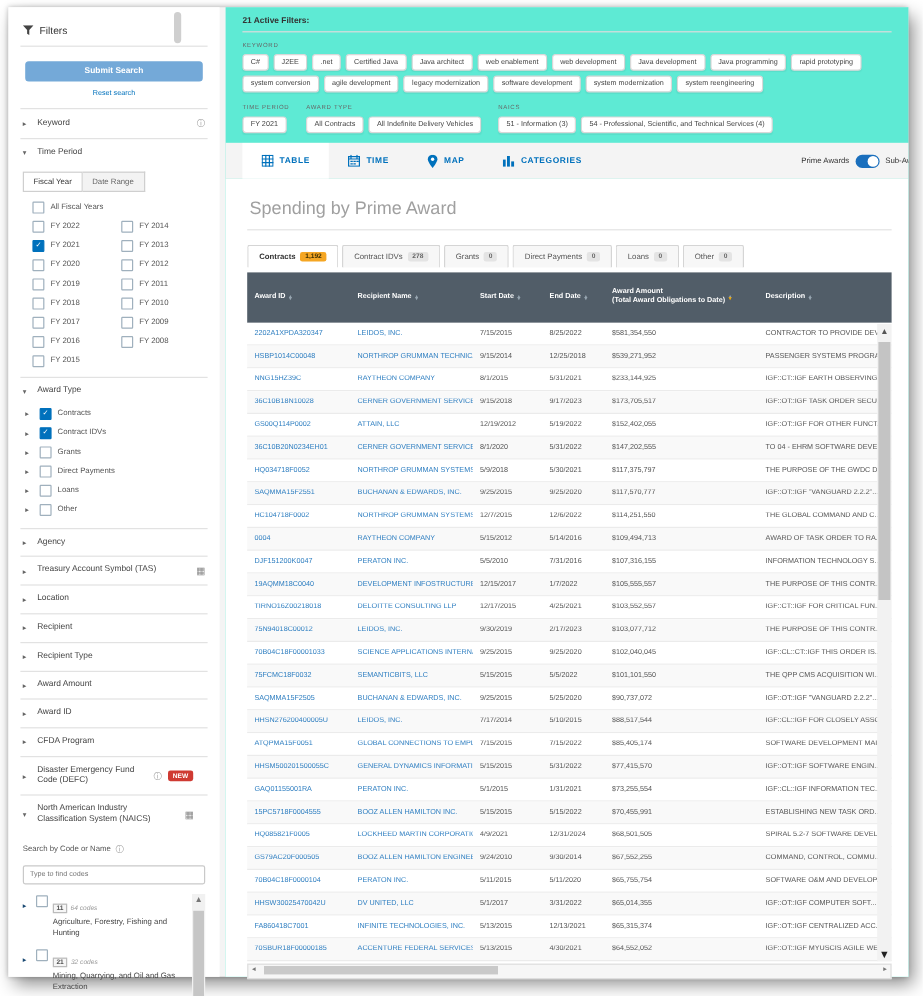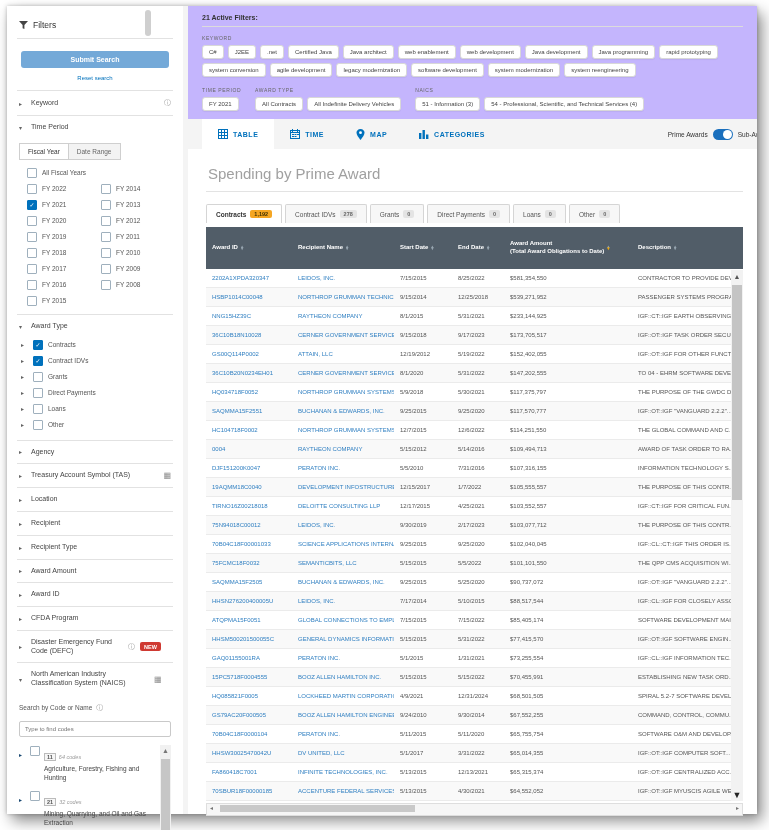--- a/index.html
+++ b/index.html
@@ -33,21 +33,21 @@
   .nitem{display:flex;gap:4px;margin-bottom:8px;align-items:flex-start;}
   .nitem .chev{margin-top:6px;color:#1b4a73;}
   .nitem .cb{margin-top:1px;}
   .ncode{border:1px solid #bbb;color:#555;font-size:5.5px;padding:0 2px;font-weight:bold;background:#f6f6f6;}
   .ncount{font-size:5.5px;color:#999;font-style:italic;margin-left:3px;}
   .nname{font-size:6.5px;color:#444;line-height:1.35;margin-top:2px;}
   .nscroll{position:absolute;right:2px;top:0;bottom:0;width:11px;background:#f1f1f1;}
   .n-up{text-align:center;font-size:7px;color:#777;line-height:12px;cursor:pointer;}
   .n-thumb{position:absolute;left:1px;top:14px;width:9px;height:78px;background:#c6c6c6;cursor:pointer;}
   
-  .main{flex:1;min-width:0;display:flex;flex-direction:column;background:#c4b5fd;margin-left:5px;}
+  .main{flex:1;min-width:0;display:flex;flex-direction:column;background:#5eead4;margin-left:5px;}
   .topfilters{padding:8px 14px 8px 14px;}
   .af-title{font-size:7px;font-weight:bold;color:#333;padding-bottom:5px;border-bottom:1px solid #dcdcdc;}
   .glabel{font-size:5px;letter-spacing:.6px;color:#666;margin:8px 0 4px 0;text-transform:uppercase;}
   .chiprow{display:flex;flex-wrap:wrap;gap:4px;}
   .chip{background:#fff;border:1px solid #d8d8d8;border-radius:3px;padding:3px 6px;font-size:6px;color:#444;box-shadow:0 1px 1px rgba(0,0,0,.05);cursor:pointer;white-space:nowrap;}
   .fgroups-row{display:flex;gap:14px;margin-top:2px;}
   
   .tabbar{display:flex;align-items:stretch;height:30px;background:#f4f4f4;position:relative;overflow:hidden;padding-left:14px;}
   .vtab{display:flex;align-items:center;gap:5px;padding:0 16px;font-size:7px;font-weight:bold;letter-spacing:.5px;color:#0071bc;cursor:pointer;}
   .vtab.active{background:#fff;}

